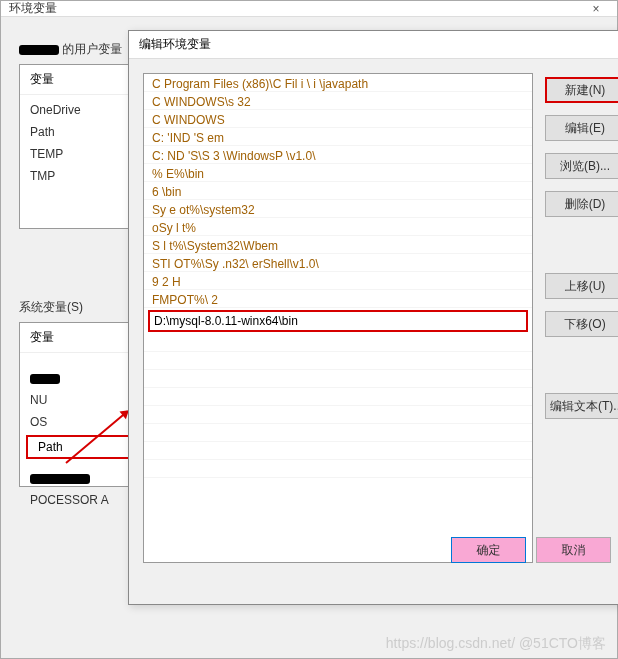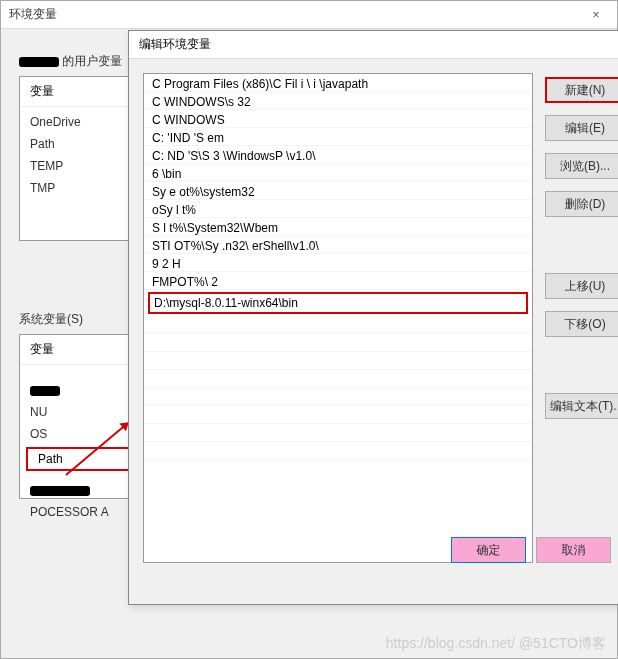--- a/index.html
+++ b/index.html
@@ -1,20 +1,20 @@
 <!DOCTYPE html>
 <html><head>
   <meta charset="utf-8">
   <style>
     * { box-sizing: border-box; margin: 0; padding: 0; font-family: "Microsoft YaHei", "SimSun", sans-serif; font-size: 12px; }
     body { width: 618px; height: 659px; background: #f0f0f0; position: relative; overflow: hidden; }
     
     
     .parent-dialog { position: absolute; top: 0; left: 0; width: 618px; height: 659px; background: #f0f0f0; border: 1px solid #aaa; }
-    .parent-titlebar { height: 28px; display: flex; align-items: center; justify-content: space-between; padding: 0 8px; border-bottom: 1px solid #ddd; background: #fff; gap: 20px; }
+    .parent-titlebar { height: 16px; display: flex; align-items: center; justify-content: space-between; padding: 0 8px; border-bottom: 1px solid #ddd; background: #fff; gap: 20px; }
     .parent-title { font-size: 12px; color: #333; }
     .close-btn { width: 26px; height: 26px; display: flex; align-items: center; justify-content: center; color: #555; cursor: pointer; }
     
     .parent-body { padding: 14px 18px; position: relative; }
     .section-label { font-size: 12px; color: #333; margin-bottom: 6px; margin-top: 10px; }
     .redact-blob { display: inline-block; background: #000; height: 10px; vertical-align: middle; border-radius: 3px; }
     
     .user-vars-box { border: 1px solid #999; background: #fff; height: 165px; width: 160px; position: relative; }
     .vars-header { padding: 6px 10px; border-bottom: 1px solid #eee; font-size: 12px; }
     .vars-list { padding: 4px 0; }
@@ -31,21 +31,21 @@
     .win-button { min-width: 75px; height: 26px; background: #f9a8d4; border: 1px solid #adadad; color: #333; padding: 0 12px; cursor: pointer; font-size: 12px; }
     .win-button.primary { border: 1px solid #0078d7; }
     
     
     .edit-dialog { position: absolute; top: 30px; left: 128px; width: 498px; height: 575px; background: #f0f0f0; border: 1px solid #888; box-shadow: 2px 2px 8px rgba(0,0,0,0.15); }
     .edit-titlebar { height: 28px; background: #fff; display: flex; align-items: center; padding: 0 10px; border-bottom: 1px solid #ddd; }
     .edit-title { font-size: 12px; color: #000; }
     
     .edit-body { position: relative; padding: 14px; }
     .entries-box { border: 1px solid #999; background: #fff; width: 390px; height: 490px; overflow: hidden; }
-    .entry-row { padding: 3px 8px; font-size: 12px; color: #000000; height: 18px; line-height: 14px; white-space: nowrap; overflow: hidden; border-bottom: 1px solid #f4f4f4; }
+    .entry-row { padding: 3px 8px; font-size: 12px; color: #a16207; height: 18px; line-height: 14px; white-space: nowrap; overflow: hidden; border-bottom: 1px solid #f4f4f4; }
     .entry-highlight { border: 2px solid #d60000; margin: 2px 4px; padding: 2px 4px; }
     
     .side-buttons { position: absolute; top: 18px; right: 0px; width: 80px; display: flex; flex-direction: column; gap: 12px; }
     .side-btn { width: 80px; height: 26px; background: #e1e1e1; border: 1px solid #adadad; color: #333; font-size: 12px; cursor: pointer; }
     .side-btn.new-btn { border: 2px solid #d60000; }
     .side-gap { height: 32px; }
     
     .edit-buttons { position: absolute; bottom: 14px; right: 14px; display: flex; gap: 10px; }
     
     .watermark { position: absolute; bottom: 6px; right: 12px; color: #ccc; font-size: 14px; pointer-events: none; }
@@ -100,20 +100,21 @@
   <div class="edit-titlebar">
     <span class="edit-title">编辑环境变量</span>
   </div>
   <div class="edit-body">
     <div class="entries-box">
       <div class="entry-row">C   Program Files (x86)\C                Fil       i       \   i    \javapath</div>
       <div class="entry-row">C   WINDOWS\s         32</div>
       <div class="entry-row">C   WINDOWS</div>
       <div class="entry-row">C:   'IND   'S                           em</div>
       <div class="entry-row">C:     ND    'S\S         3 \WindowsP              \v1.0\</div>
+      <div class="entry-row">%               E%\bin</div>
       <div class="entry-row">6                   \bin</div>
       <div class="entry-row">   Sy  e       ot%\system32</div>
       <div class="entry-row">   oSy     l     t%</div>
       <div class="entry-row">   S      l     t%\System32\Wbem</div>
       <div class="entry-row">     STI      OT%\Sy    .n32\                       erShell\v1.0\</div>
       <div class="entry-row">9      2   H</div>
       <div class="entry-row">      FMPOT%\ 2</div>
       <div class="entry-highlight">D:\mysql-8.0.11-winx64\bin</div>
       <div class="entry-row"></div>
       <div class="entry-row"></div>

